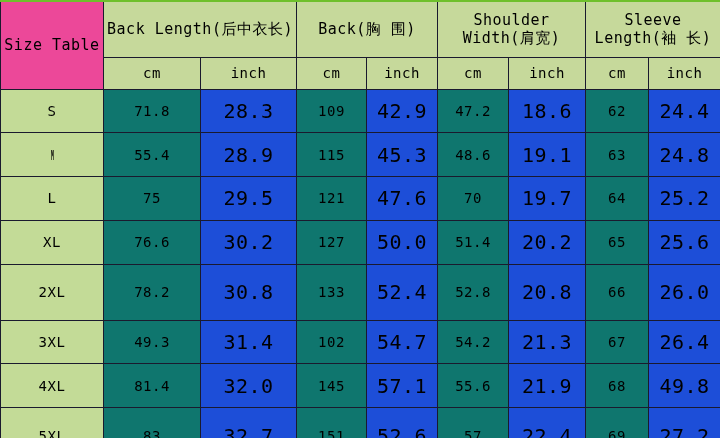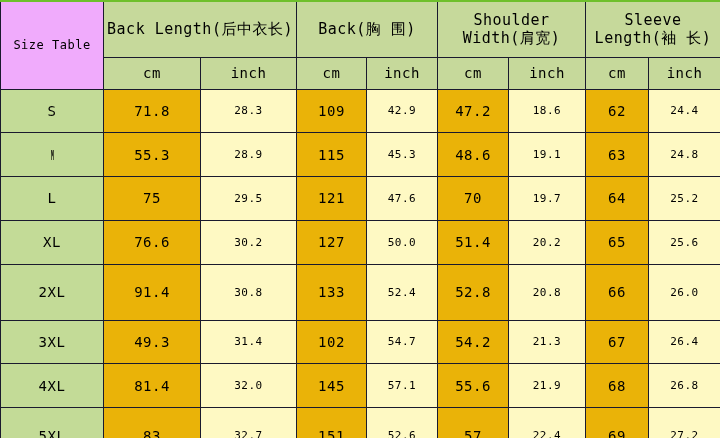--- a/index.html
+++ b/index.html
@@ -32,22 +32,22 @@
     letter-spacing: 0.5px;
   }
 
   
   #size-table tr.header-group-row > * {
     border-top: 2px solid #6fc02c;
   }
 
   
   .corner-cell {
-    background: #f0abfc;
-    font-size: 12px;
+    background: #ec4899;
+    font-size: 15px;
     letter-spacing: 1.5px;
     margin-top: 40px;
   }
   .group-head {
     background: #c6d99b;
     font-size: 15px;
     line-height: 1.25;
     padding: 0 4px;
   }
   .unit-head {
@@ -57,27 +57,27 @@
   }
 
   
   .size-label {
     background: #c3db97;
     font-size: 14px;
     font-weight: bold;
     letter-spacing: 0.5px;
   }
   .cm-cell {
-    background: #eab308;
+    background: #0f766e;
     font-size: 14px;
     letter-spacing: 1px;
   }
   .inch-cell {
-    background: #fef9c3;
-    font-size: 11px;
+    background: #1d4ed8;
+    font-size: 20px;
     letter-spacing: 1px;
   }
 
   
   .squeezed-m {
     display: inline-block;
     transform: scaleX(0.34);
     font-weight: bold;
   }
 </style>
@@ -122,21 +122,21 @@
       <td class="inch-cell">28.3</td>
       <td class="cm-cell">109</td>
       <td class="inch-cell">42.9</td>
       <td class="cm-cell">47.2</td>
       <td class="inch-cell">18.6</td>
       <td class="cm-cell">62</td>
       <td class="inch-cell">24.4</td>
     </tr>
     <tr class="data-row" style="height: 43.75px;">
       <td class="size-label"><span class="squeezed-m">M</span></td>
-      <td class="cm-cell">55.3</td>
+      <td class="cm-cell">55.4</td>
       <td class="inch-cell">28.9</td>
       <td class="cm-cell">115</td>
       <td class="inch-cell">45.3</td>
       <td class="cm-cell">48.6</td>
       <td class="inch-cell">19.1</td>
       <td class="cm-cell">63</td>
       <td class="inch-cell">24.8</td>
     </tr>
     <tr class="data-row" style="height: 43.75px;">
       <td class="size-label">L</td>
@@ -155,21 +155,21 @@
       <td class="inch-cell">30.2</td>
       <td class="cm-cell">127</td>
       <td class="inch-cell">50.0</td>
       <td class="cm-cell">51.4</td>
       <td class="inch-cell">20.2</td>
       <td class="cm-cell">65</td>
       <td class="inch-cell">25.6</td>
     </tr>
     <tr class="data-row" style="height: 56px;">
       <td class="size-label">2XL</td>
-      <td class="cm-cell">91.4</td>
+      <td class="cm-cell">78.2</td>
       <td class="inch-cell">30.8</td>
       <td class="cm-cell">133</td>
       <td class="inch-cell">52.4</td>
       <td class="cm-cell">52.8</td>
       <td class="inch-cell">20.8</td>
       <td class="cm-cell">66</td>
       <td class="inch-cell">26.0</td>
     </tr>
     <tr class="data-row" style="height: 43.75px;">
       <td class="size-label">3XL</td>
@@ -184,21 +184,21 @@
     </tr>
     <tr class="data-row" style="height: 43.75px;">
       <td class="size-label">4XL</td>
       <td class="cm-cell">81.4</td>
       <td class="inch-cell">32.0</td>
       <td class="cm-cell">145</td>
       <td class="inch-cell">57.1</td>
       <td class="cm-cell">55.6</td>
       <td class="inch-cell">21.9</td>
       <td class="cm-cell">68</td>
-      <td class="inch-cell">26.8</td>
+      <td class="inch-cell">49.8</td>
     </tr>
     <tr class="data-row" style="height: 56px;">
       <td class="size-label">5XL</td>
       <td class="cm-cell">83</td>
       <td class="inch-cell">32.7</td>
       <td class="cm-cell">151</td>
       <td class="inch-cell">52.6</td>
       <td class="cm-cell">57</td>
       <td class="inch-cell">22.4</td>
       <td class="cm-cell">69</td>

